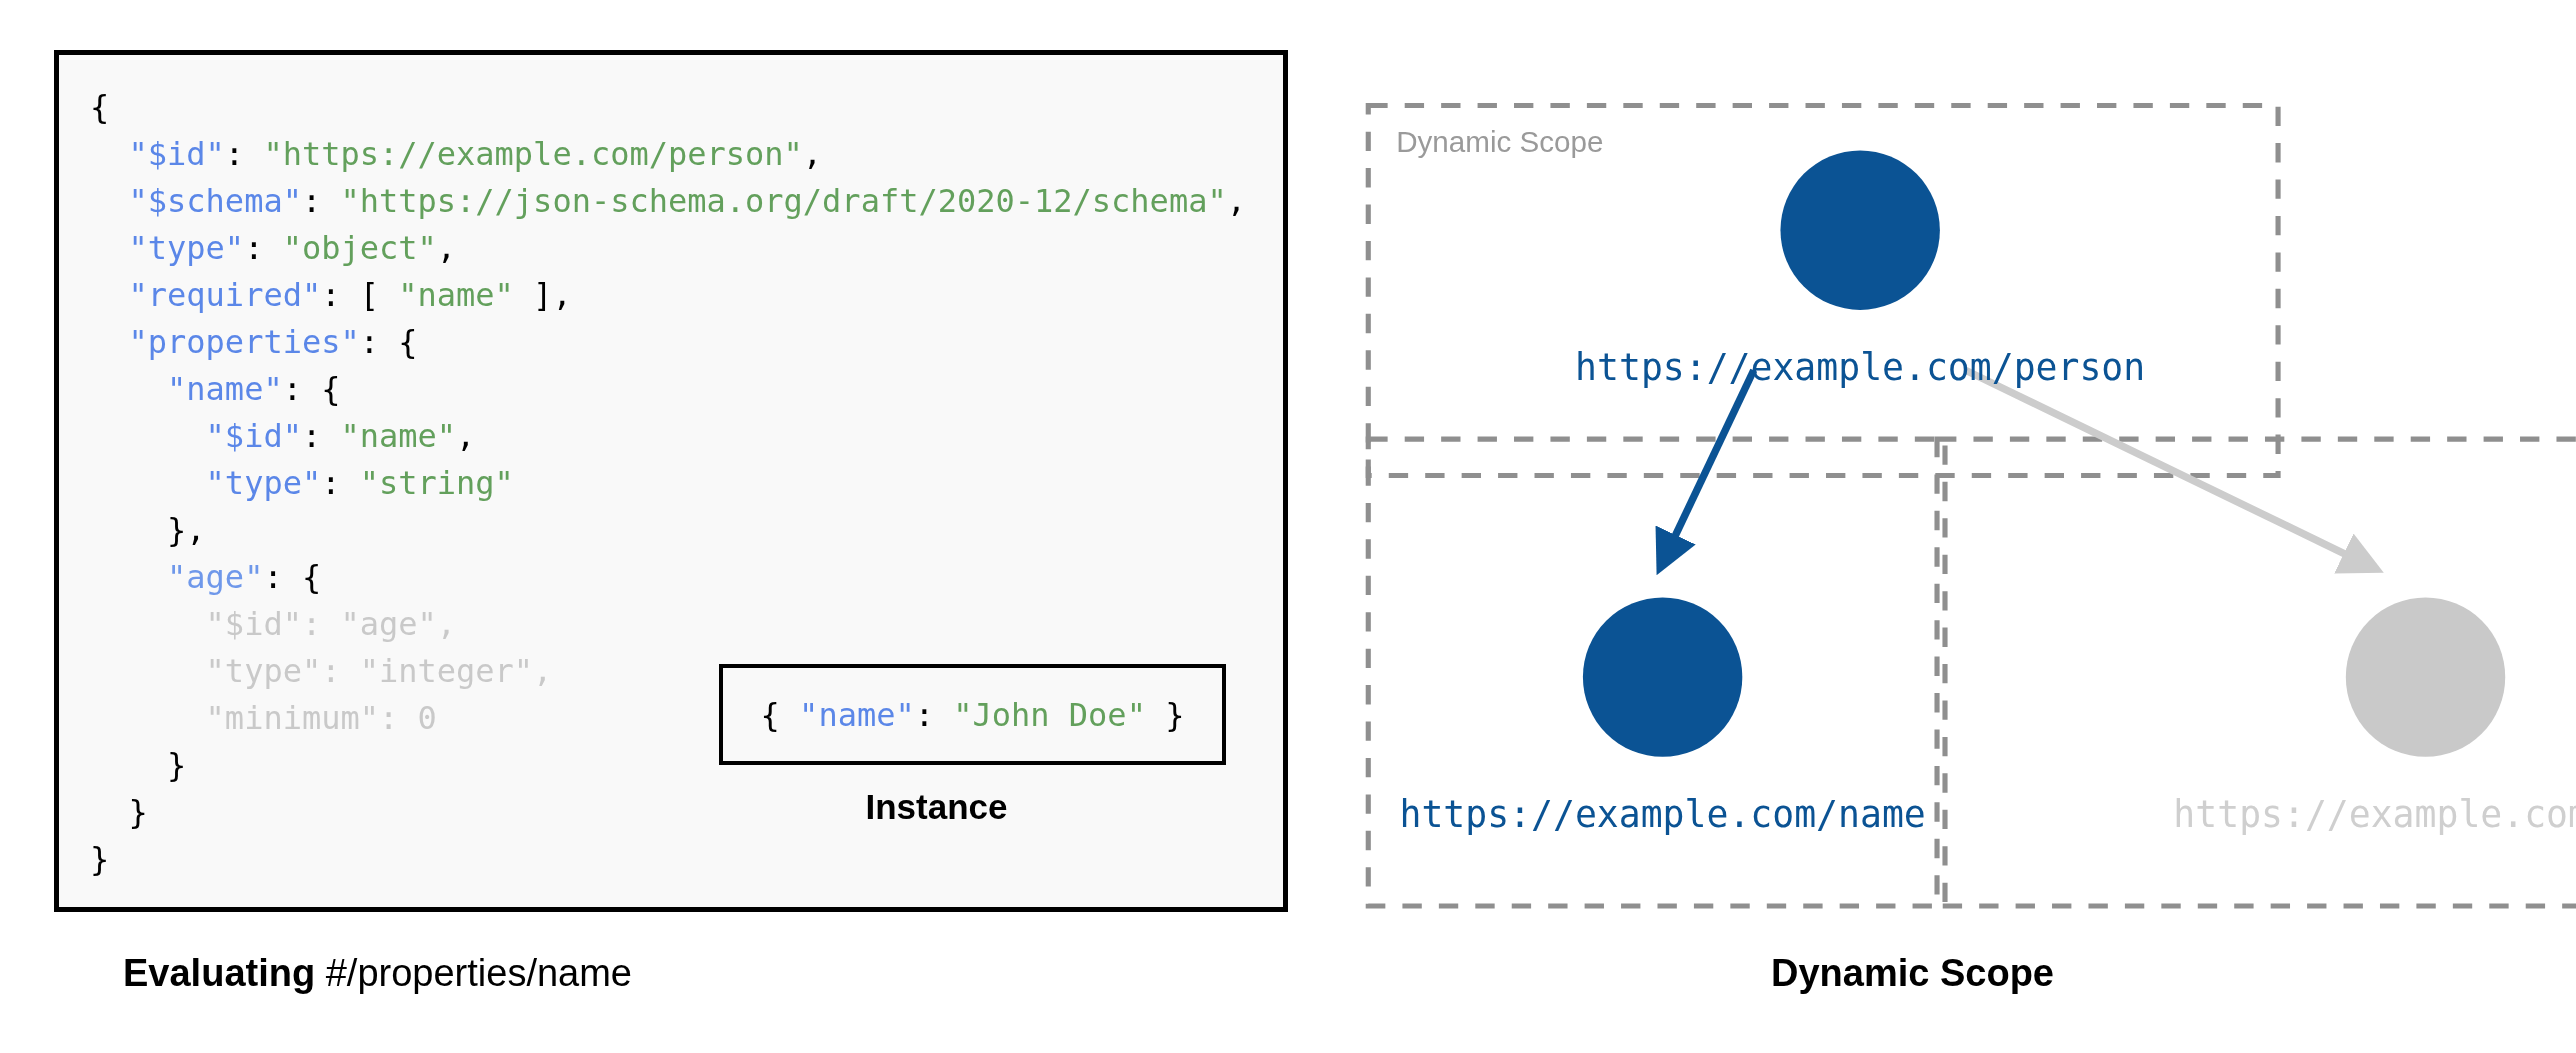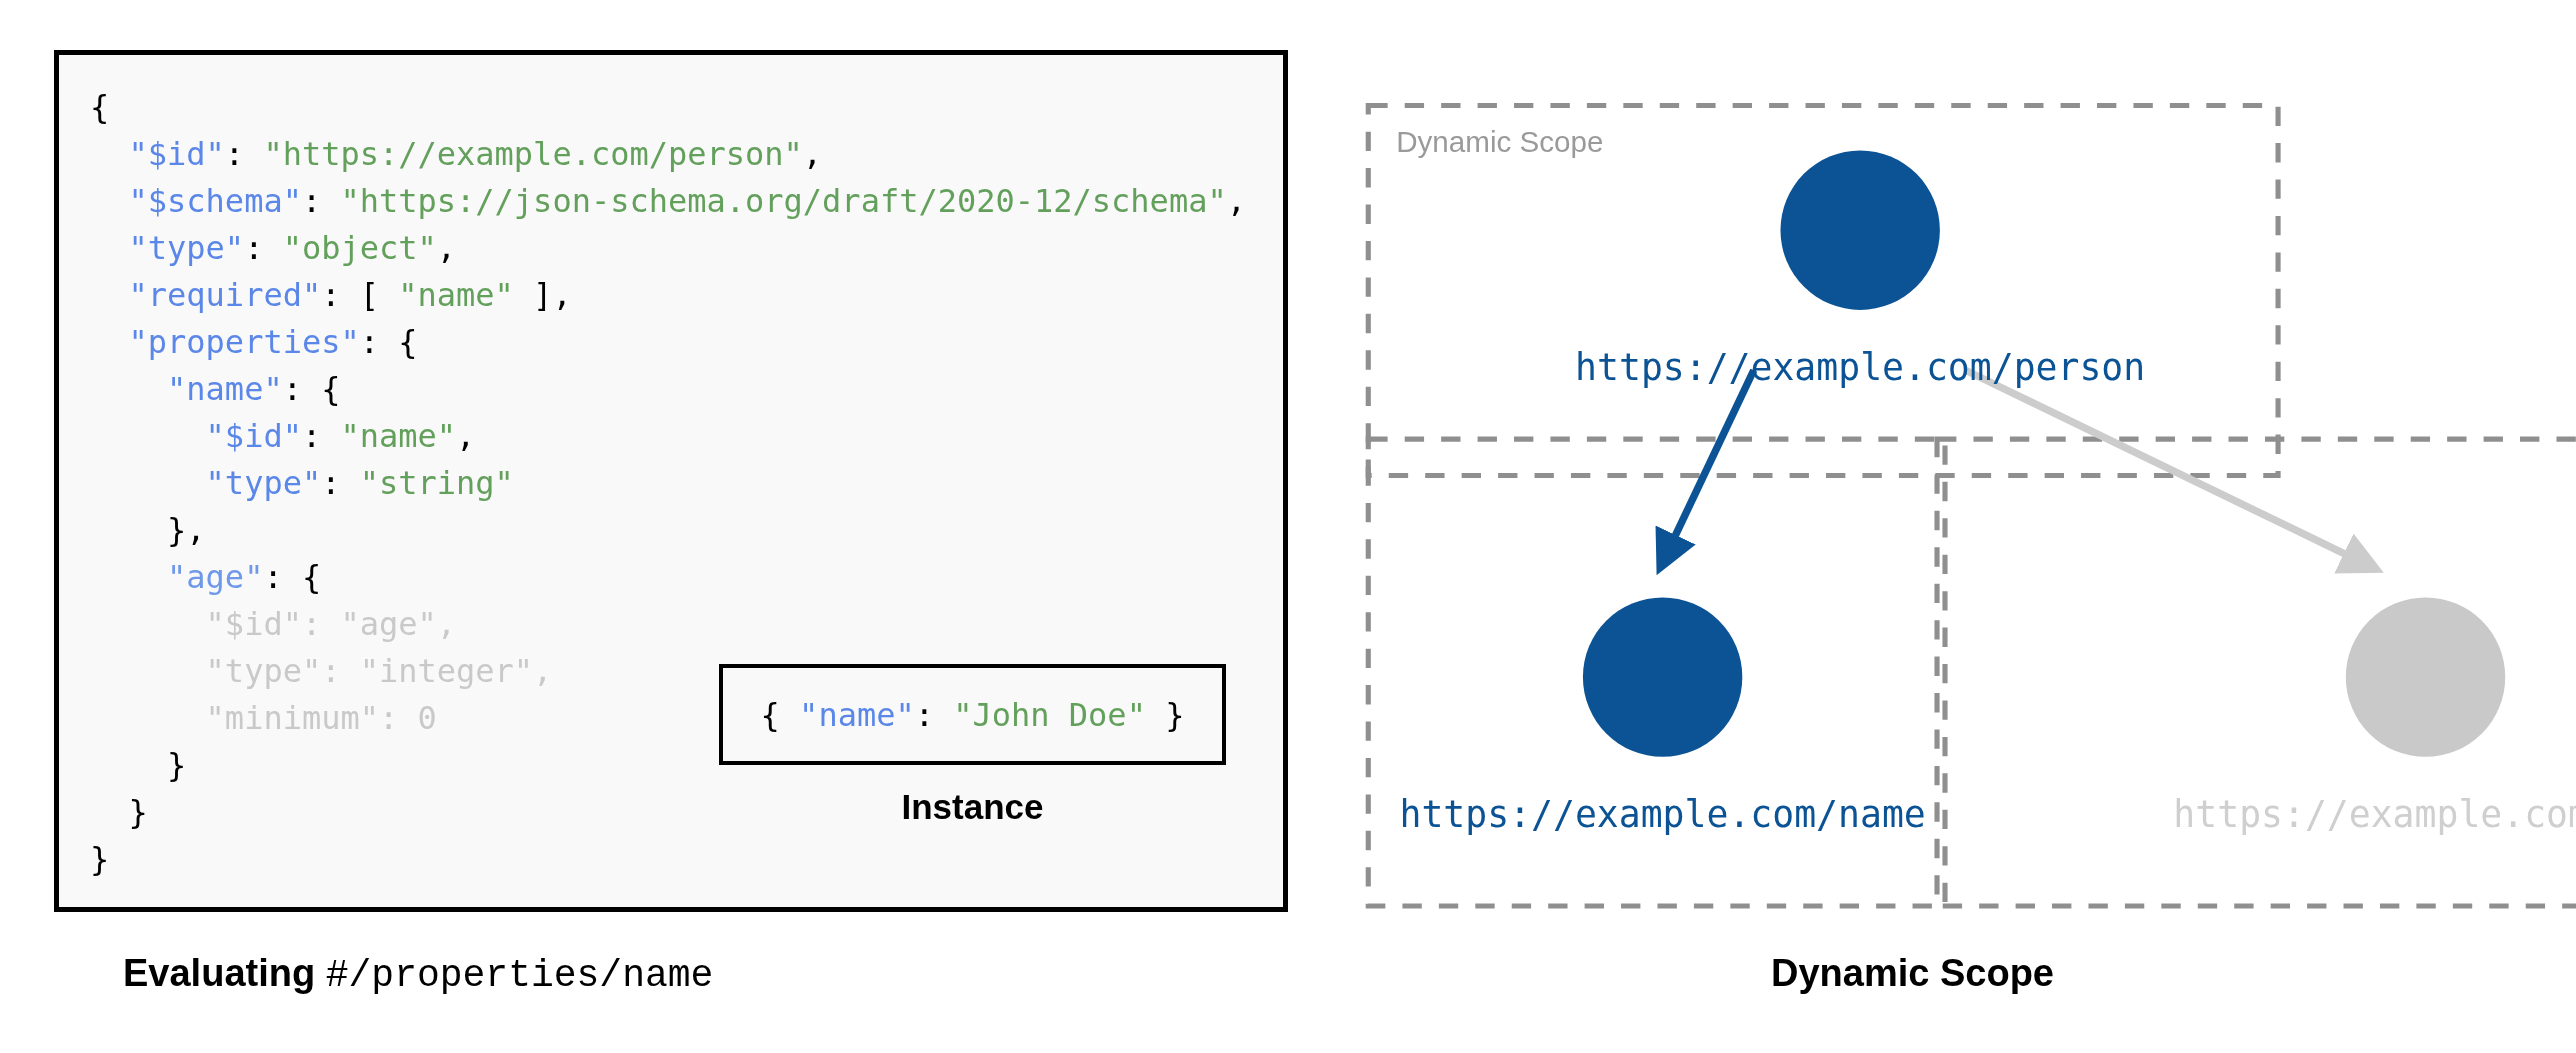--- a/index.html
+++ b/index.html
@@ -61,21 +61,21 @@
     justify-content: center;
   }
   #instance-code {
     font-family: "DejaVu Sans Mono", "Liberation Mono", monospace;
     font-size: 32px;
     line-height: 40px;
     white-space: pre;
   }
   #instance-caption {
     position: absolute;
-    left: 719px;
+    left: 683px;
     top: 787px;
     width: 507px;
     text-align: center;
     font-family: "Liberation Sans", sans-serif;
     font-weight: bold;
     font-size: 35px;
     color: #000000;
   }
 
   
@@ -85,21 +85,21 @@
     color: #000000;
     white-space: pre;
   }
   #caption-left {
     left: 123px;
     top: 952px;
     font-family: "Liberation Sans", sans-serif;
     font-weight: bold;
   }
   #caption-left .mono {
-    font-family: Liberation Mono, monospace;
+    font-family: Liberation Sans, sans-serif;
     font-weight: normal;
   }
   #caption-right {
     left: 1771px;
     top: 952px;
     font-family: "Liberation Sans", sans-serif;
     font-weight: bold;
   }
 
   

